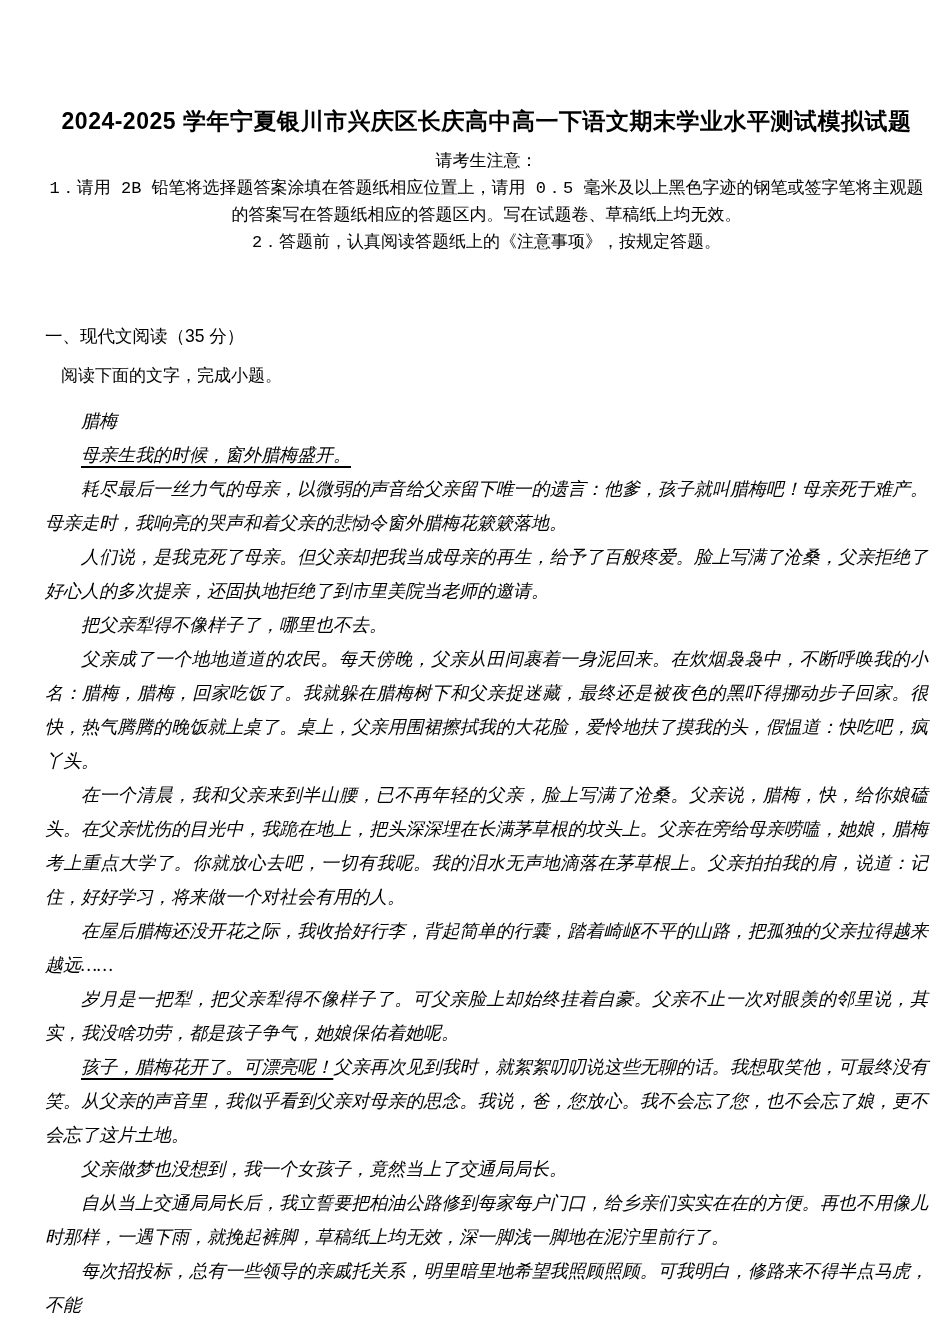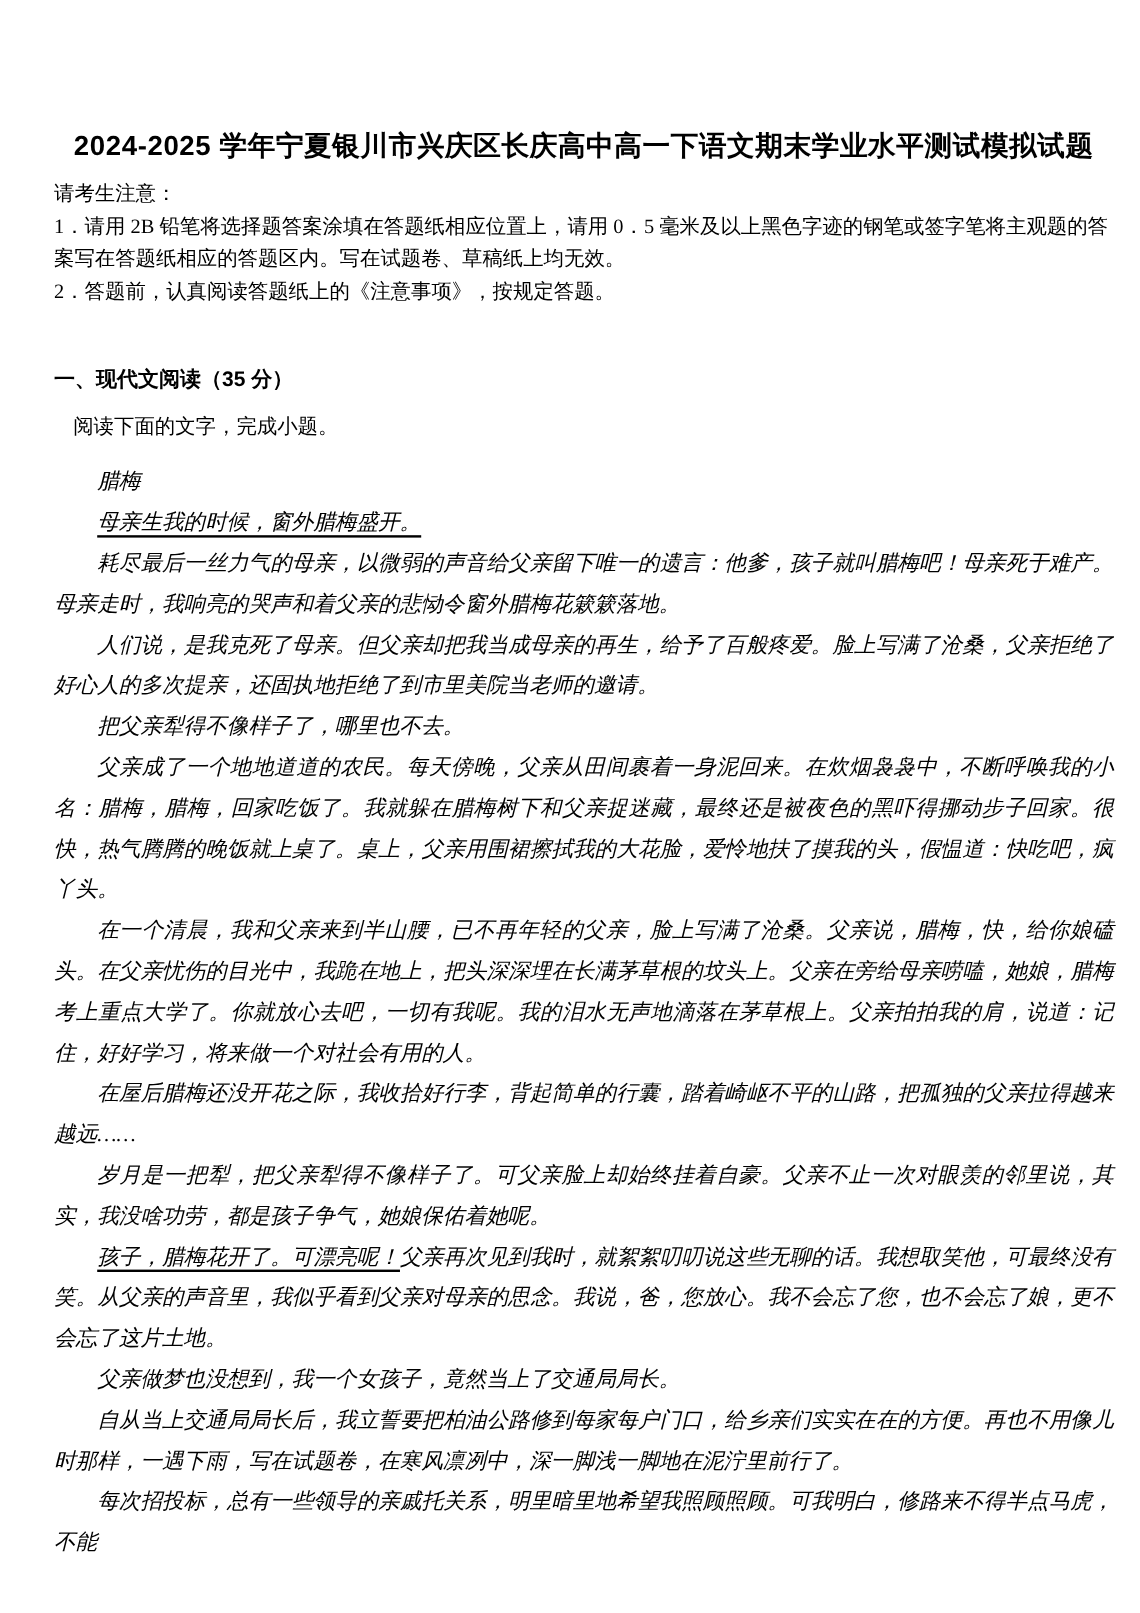--- a/index.html
+++ b/index.html
@@ -28,29 +28,30 @@
     font-weight: 700;
     font-size: 23px;
     line-height: 30px;
     letter-spacing: 0.5px;
   }
   .notice {
     margin: 0;
   }
   .notice p {
     margin: 0;
-    font-family: Liberation Serif, serif;
+    font-family: Liberation Mono, monospace;
     font-size: 17px;
     line-height: 27px;
     font-weight: 400;
+    text-align: center;
   }
   .section-heading {
-    margin: 48px 0 0 0;
+    margin: 68px 0 0 0;
     font-family: "Liberation Sans", "DejaVu Sans", sans-serif;
-    font-weight: 700;
+    font-weight: 400;
     font-size: 17.5px;
     line-height: 24px;
   }
   .section-instruction {
     margin: 16px;
     font-family: "Liberation Serif", "DejaVu Serif", serif;
     font-size: 17px;
     line-height: 24px;
   }
   .story {
@@ -94,17 +95,17 @@
       <p><span class="u">母亲生我的时候，窗外腊梅盛开。</span></p>
       <p><span>耗尽最后一丝力气的母亲，以微弱的声音给父亲留下唯一的遗言：他爹，孩子就叫腊梅吧！母亲死于难产。母亲走时，我响亮的哭声和着父亲的悲恸令窗外腊梅花簌簌落地。</span></p>
       <p><span>人们说，是我克死了母亲。但父亲却把我当成母亲的再生，给予了百般疼爱。脸上写满了沧桑，父亲拒绝了好心人的多次提亲，还固执地拒绝了到市里美院当老师的邀请。</span></p>
       <p><span>把父亲犁得不像样子了，哪里也不去。</span></p>
       <p><span>父亲成了一个地地道道的农民。每天傍晚，父亲从田间裹着一身泥回来。在炊烟袅袅中，不断呼唤我的小名：腊梅，腊梅，回家吃饭了。我就躲在腊梅树下和父亲捉迷藏，最终还是被夜色的黑吓得挪动步子回家。很快，热气腾腾的晚饭就上桌了。桌上，父亲用围裙擦拭我的大花脸，爱怜地扶了摸我的头，假愠道：快吃吧，疯丫头。</span></p>
       <p><span>在一个清晨，我和父亲来到半山腰，已不再年轻的父亲，脸上写满了沧桑。父亲说，腊梅，快，给你娘磕头。在父亲忧伤的目光中，我跪在地上，把头深深埋在长满茅草根的坟头上。父亲在旁给母亲唠嗑，她娘，腊梅考上重点大学了。你就放心去吧，一切有我呢。我的泪水无声地滴落在茅草根上。父亲拍拍我的肩，说道：记住，好好学习，将来做一个对社会有用的人。</span></p>
       <p><span>在屋后腊梅还没开花之际，我收拾好行李，背起简单的行囊，踏着崎岖不平的山路，把孤独的父亲拉得越来越远……</span></p>
       <p><span>岁月是一把犁，把父亲犁得不像样子了。可父亲脸上却始终挂着自豪。父亲不止一次对眼羡的邻里说，其实，我没啥功劳，都是孩子争气，她娘保佑着她呢。</span></p>
       <p><span class="u">孩子，腊梅花开了。可漂亮呢！</span><span>父亲再次见到我时，就絮絮叨叨说这些无聊的话。我想取笑他，可最终没有笑。从父亲的声音里，我似乎看到父亲对母亲的思念。我说，爸，您放心。我不会忘了您，也不会忘了娘，更不会忘了这片土地。</span></p>
       <p><span>父亲做梦也没想到，我一个女孩子，竟然当上了交通局局长。</span></p>
-      <p><span>自从当上交通局局长后，我立誓要把柏油公路修到每家每户门口，给乡亲们实实在在的方便。再也不用像儿时那样，一遇下雨，写在试题卷，在寒风凛冽中，深一脚浅一脚地在泥泞里前行了。</span></p>
+      <p><span>自从当上交通局局长后，我立誓要把柏油公路修到每家每户门口，给乡亲们实实在在的方便。再也不用像儿时那样，一遇下雨，就挽起裤脚，草稿纸上均无效，深一脚浅一脚地在泥泞里前行了。</span></p>
       <p><span>每次招投标，总有一些领导的亲戚托关系，明里暗里地希望我照顾照顾。可我明白，修路来不得半点马虎，不能</span></p>
     </div>
 
 </div>
 
 </body></html>

